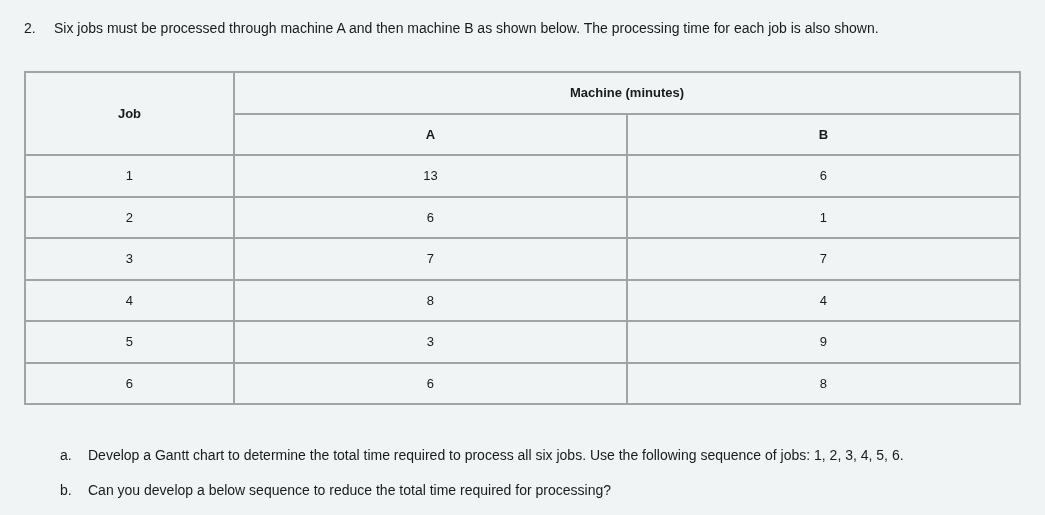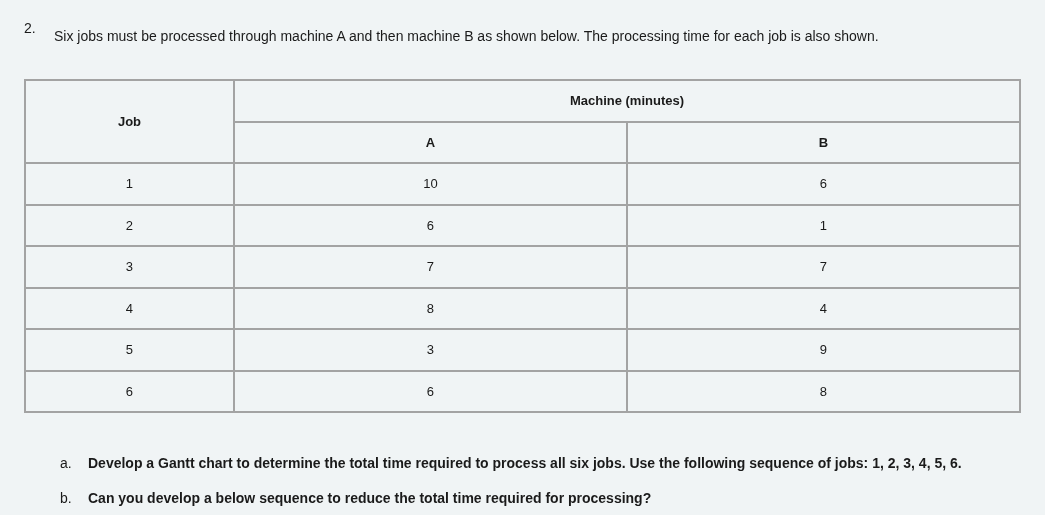--- a/index.html
+++ b/index.html
@@ -18,21 +18,20 @@
     .question-row {
       display: flex;
       gap: 12px;
       margin-bottom: 32px;
     }
     .question-number {
       min-width: 18px;
     }
     .question-text {
       flex: 1;
-      margin-top: 8px;
     }
     table {
       width: 100%;
       border-collapse: collapse;
       margin-bottom: 40px;
       table-layout: fixed;
     }
     th, td {
       border: 2px solid #a3a3a3;
       text-align: center;
@@ -52,21 +51,20 @@
     .sub-row {
       display: flex;
       gap: 12px;
       margin-bottom: 14px;
     }
     .sub-letter {
       min-width: 16px;
     }
     .sub-text {
       flex: 1;
-      font-weight: bold;
     }
   </style>
 </head>
 <body>
 
 <div class="question-row">
   <div class="question-number">2.</div>
   <div class="question-text">Six jobs must be processed through machine A and then machine B as shown below. The processing time for each job is also shown.</div>
 </div>
 
@@ -82,21 +80,21 @@
       <th colspan="2">Machine (minutes)</th>
     </tr>
     <tr>
       <th>A</th>
       <th>B</th>
     </tr>
   </thead>
   <tbody>
     <tr>
       <td>1</td>
-      <td>10</td>
+      <td>13</td>
       <td>6</td>
     </tr>
     <tr>
       <td>2</td>
       <td>6</td>
       <td>1</td>
     </tr>
     <tr>
       <td>3</td>
       <td>7</td>

